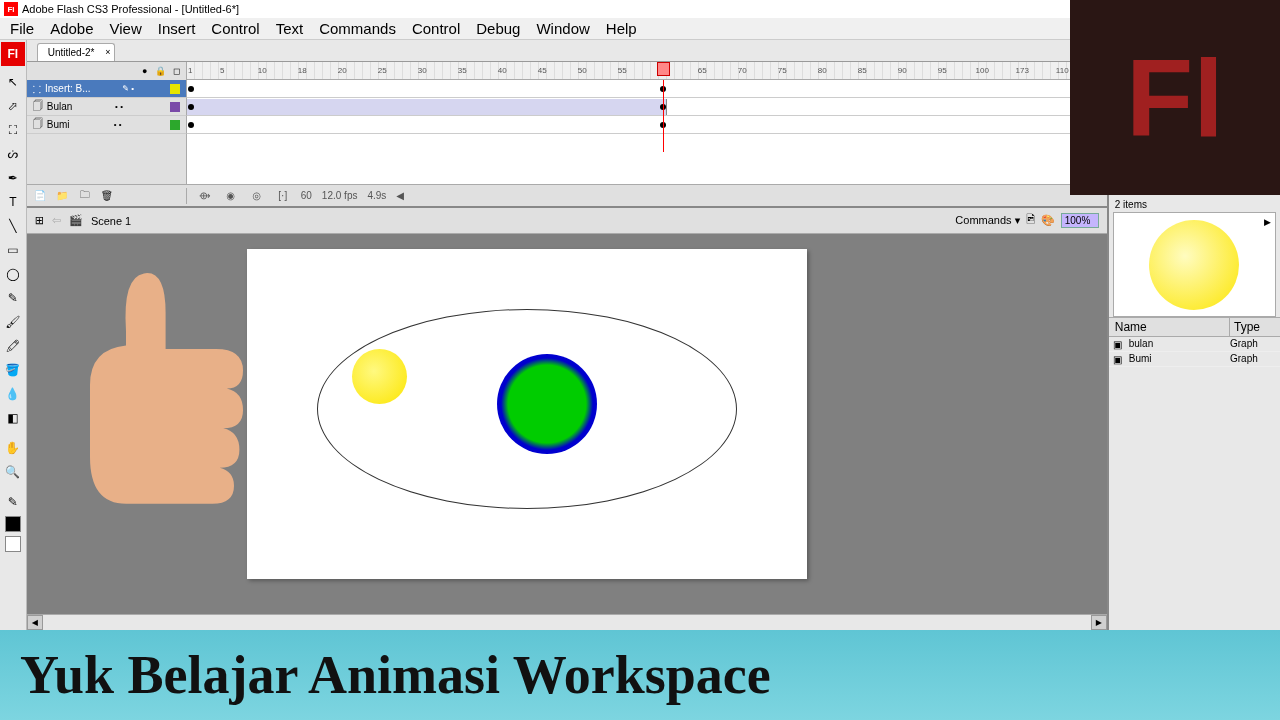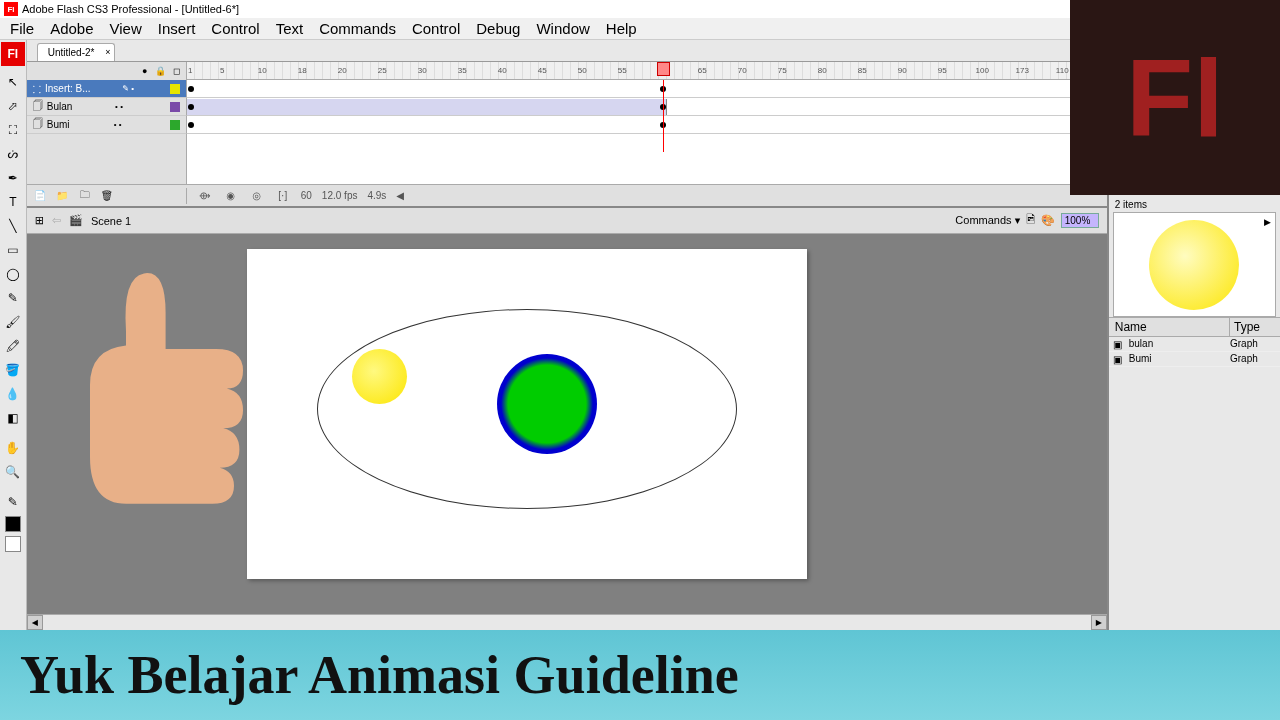--- a/index.html
+++ b/index.html
@@ -415,14 +415,14 @@
       <div class="lib-item">
         <span class="lib-item-icon">▣</span>
         <span class="lib-item-name">Bumi</span>
         <span class="lib-item-type">Graph</span>
       </div>
     </div>
   </div>
 </div>
 
 <div class="banner">
-  <span class="banner-text">Yuk Belajar Animasi Guideline</span>
+  <span class="banner-text">Yuk Belajar Animasi Workspace</span>
 </div>
 
 </body></html>

